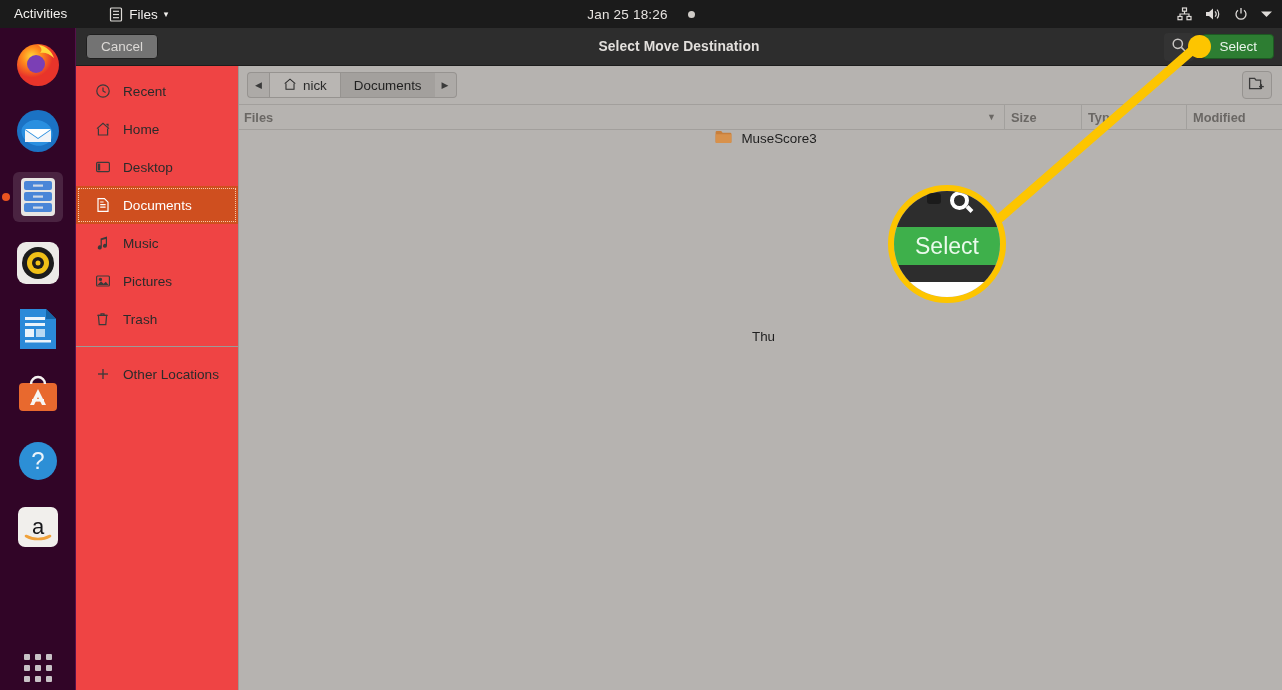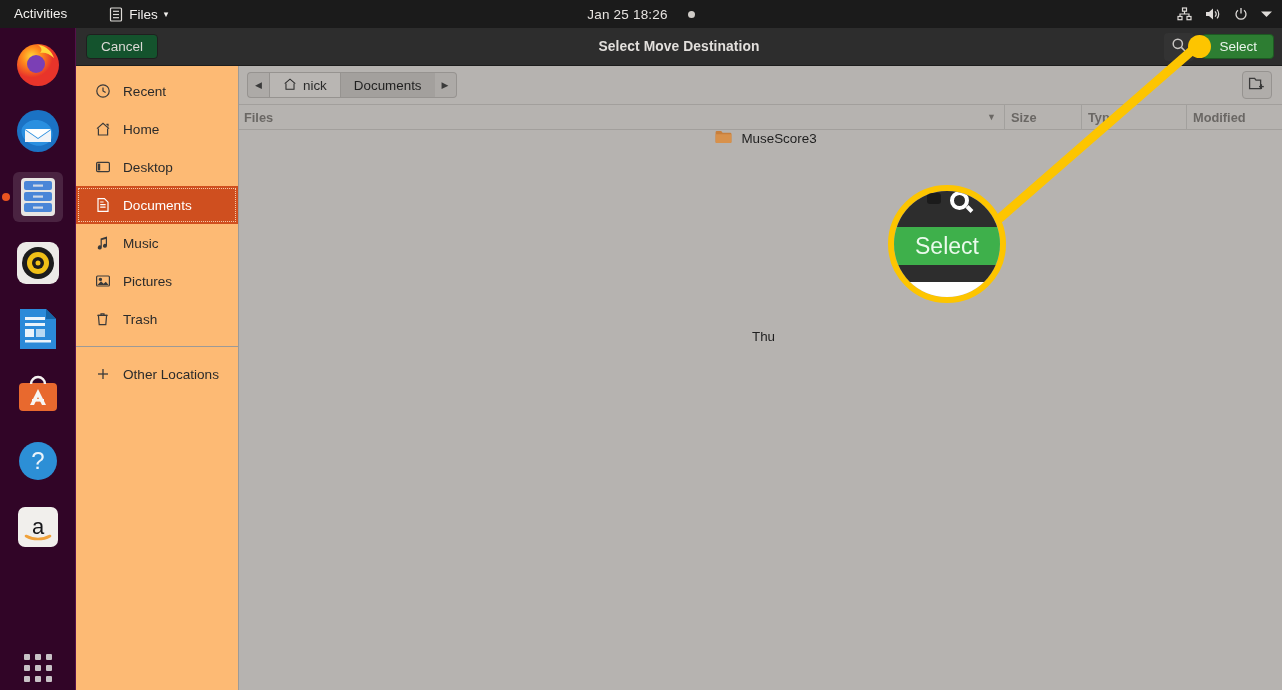--- a/index.html
+++ b/index.html
@@ -83,21 +83,21 @@
     z-index: 10;
   }
   #headerbar {
     height: 38px; background: #2d2d2d;
     display: flex; align-items: center; position: relative;
     border-bottom: 1px solid #1d1d1d;
     flex: 0 0 38px;
   }
   #cancel-btn {
     margin-left: 10px;
-    background: #14532d;
+    background: #737373;
     color: #dcd9d6;
     border: 1px solid #1f1f1f;
     border-radius: 4px;
     font-size: 13.5px;
     padding: 5px 14px;
     line-height: 1;
   }
   #hb-title {
     position: absolute; left: 0; right: 0; text-align: center;
     color: #e2dfdc; font-size: 13.8px; font-weight: bold;
@@ -121,21 +121,21 @@
     border-radius: 4px;
     font-size: 13.5px;
     padding: 5px 16px;
     line-height: 1;
   }
 
   #body-area { flex: 1; display: flex; min-height: 0; }
 
   
   #sidebar {
-    width: 163px; background: #fdba74;
+    width: 163px; background: #ef4444;
     border-right: 1px solid #9d9a97;
     padding-top: 6px;
     flex: 0 0 163px;
   }
   .side-item {
     height: 38px; display: flex; align-items: center; gap: 12px;
     padding-left: 18px; font-size: 13.6px; color: #2b2b2b;
   }
   .side-item.selected {
     background: #d35a26;

